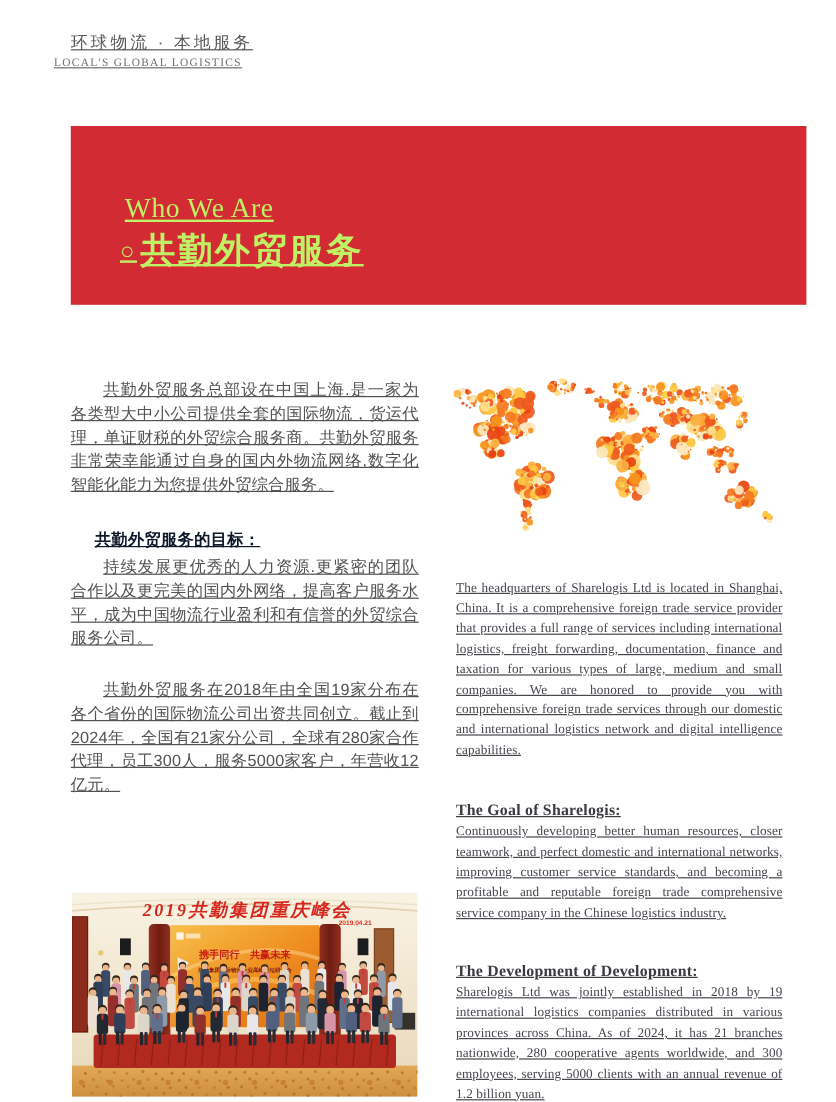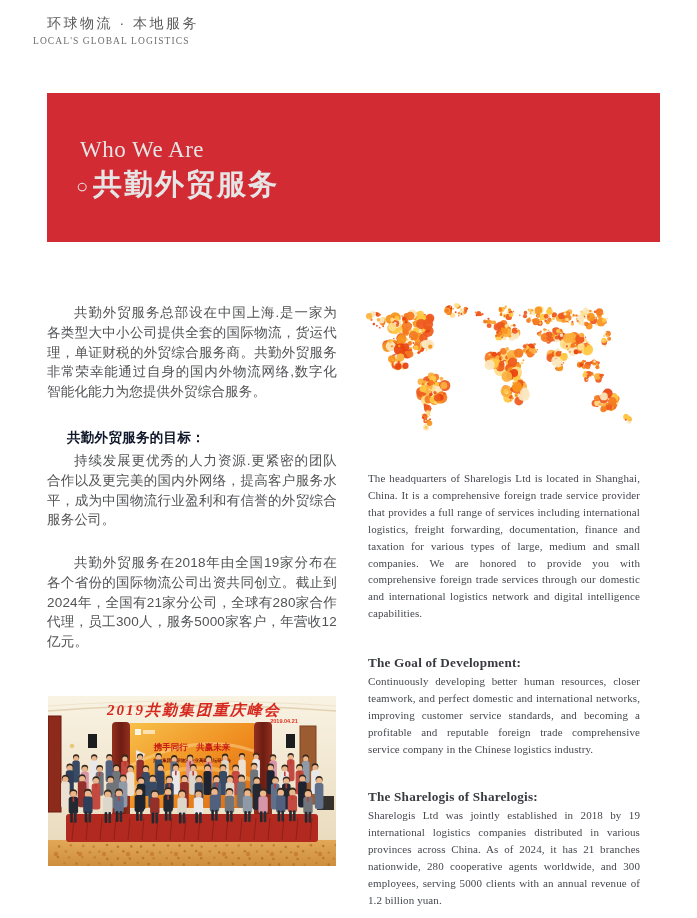--- a/index.html
+++ b/index.html
@@ -1,46 +1,46 @@
 <!DOCTYPE html>
 <html><head>
 <meta charset="utf-8">
 <style>
   html,body{margin:0;padding:0;background:#ffffff;}
   .page{position:relative;width:697px;height:918px;background:#fff;overflow:hidden;
         font-family:"Liberation Sans",sans-serif;}
-  .abs{position:absolute;margin:0;}
+  .abs{position:absolute;margin:12px;text-decoration:underline;}
 
   
   .hdr-zh{left:47px;top:15px;font-size:14px;letter-spacing:2.5px;color:#58595b;}
   .hdr-en{left:33px;top:36px;font-family:"Liberation Serif",serif;font-size:9.5px;
           letter-spacing:1.1px;color:#6e6f71;}
 
   
-  .banner{left:47px;top:93px;width:613px;height:149px;background:#d22b33;color:#e5e5e5;}
+  .banner{left:47px;top:93px;width:613px;height:149px;background:#d22b33;color:#bef264;}
   .banner-sub{left:33px;top:44px;font-family:"Liberation Serif",serif;font-size:23px;
               letter-spacing:0.5px;}
   .banner-title{left:29px;top:72px;font-size:29px;font-weight:700;letter-spacing:2px;
                 display:flex;align-items:center;}
   .banner-title .marker{font-size:20px;font-weight:400;margin-right:3px;line-height:1;
                         position:relative;top:1px;}
 
   
   .zh{left:47px;width:290px;font-size:13.5px;line-height:19.8px;color:#515254;
       text-align:justify;text-indent:2em;letter-spacing:0.2px;}
   .zh-h{left:40px;width:290px;font-size:13.5px;font-weight:700;color:#0f172a;
         text-indent:2em;letter-spacing:0.3px;}
   .p1{top:303px;}
   .h1{top:429px;}
   .b1{top:451px;}
   .h2{top:531px;}
   .b2{top:553px;}
 
   
-  .photo{left:48px;top:696px;width:288px;height:126px;}
+  .photo{left:48px;top:732px;width:288px;height:126px;}
   .photo svg{display:block;}
 
   
   .map{left:360px;top:299px;width:292px;height:146px;}
   .map svg{display:block;}
 
   
   .en{left:368px;width:272px;font-family:"Liberation Serif",serif;font-size:11px;
       line-height:16.9px;color:#46484e;text-align:justify;letter-spacing:0.1px;}
   .en-h{left:368px;width:272px;font-family:"Liberation Serif",serif;font-size:13.2px;
@@ -1458,18 +1458,18 @@
           <circle cx="276.6" cy="125.8" r="2.4" fill="#fbe7c0" opacity="0.93"></circle>
           <circle cx="273.1" cy="121.3" r="2.8" fill="#ffc843" opacity="0.93"></circle>
           <circle cx="277.1" cy="123.4" r="2.3" fill="#fbb040" opacity="0.93"></circle>
           <circle cx="273.1" cy="124.1" r="1.1" fill="#ee5a1f" opacity="0.93"></circle>
           <circle cx="276.0" cy="122.2" r="2.4" fill="#ffc843" opacity="0.93"></circle>
         </g>
     </svg>
   </div>
 
   <p class="abs en ep1">The headquarters of Sharelogis Ltd is located in Shanghai, China. It is a comprehensive foreign trade service provider that provides a full range of services including international logistics, freight forwarding, documentation, finance and taxation for various types of large, medium and small companies. We are honored to provide you with comprehensive foreign trade services through our domestic and international logistics network and digital intelligence capabilities.</p>
-  <h3 class="abs en-h eh1">The Goal of Development:</h3>
+  <h3 class="abs en-h eh1">The Goal of Sharelogis:</h3>
   <p class="abs en eb1">Continuously developing better human resources, closer teamwork, and perfect domestic and international networks, improving customer service standards, and becoming a profitable and reputable foreign trade comprehensive service company in the Chinese logistics industry.</p>
-  <h3 class="abs en-h eh2">The Sharelogis of Sharelogis:</h3>
+  <h3 class="abs en-h eh2">The Development of Development:</h3>
   <p class="abs en eb2">Sharelogis Ltd was jointly established in 2018 by 19 international logistics companies distributed in various provinces across China. As of 2024, it has 21 branches nationwide, 280 cooperative agents worldwide, and 300 employees, serving 5000 clients with an annual revenue of 1.2 billion yuan.</p>
 
 </div>
 
 </body></html>

